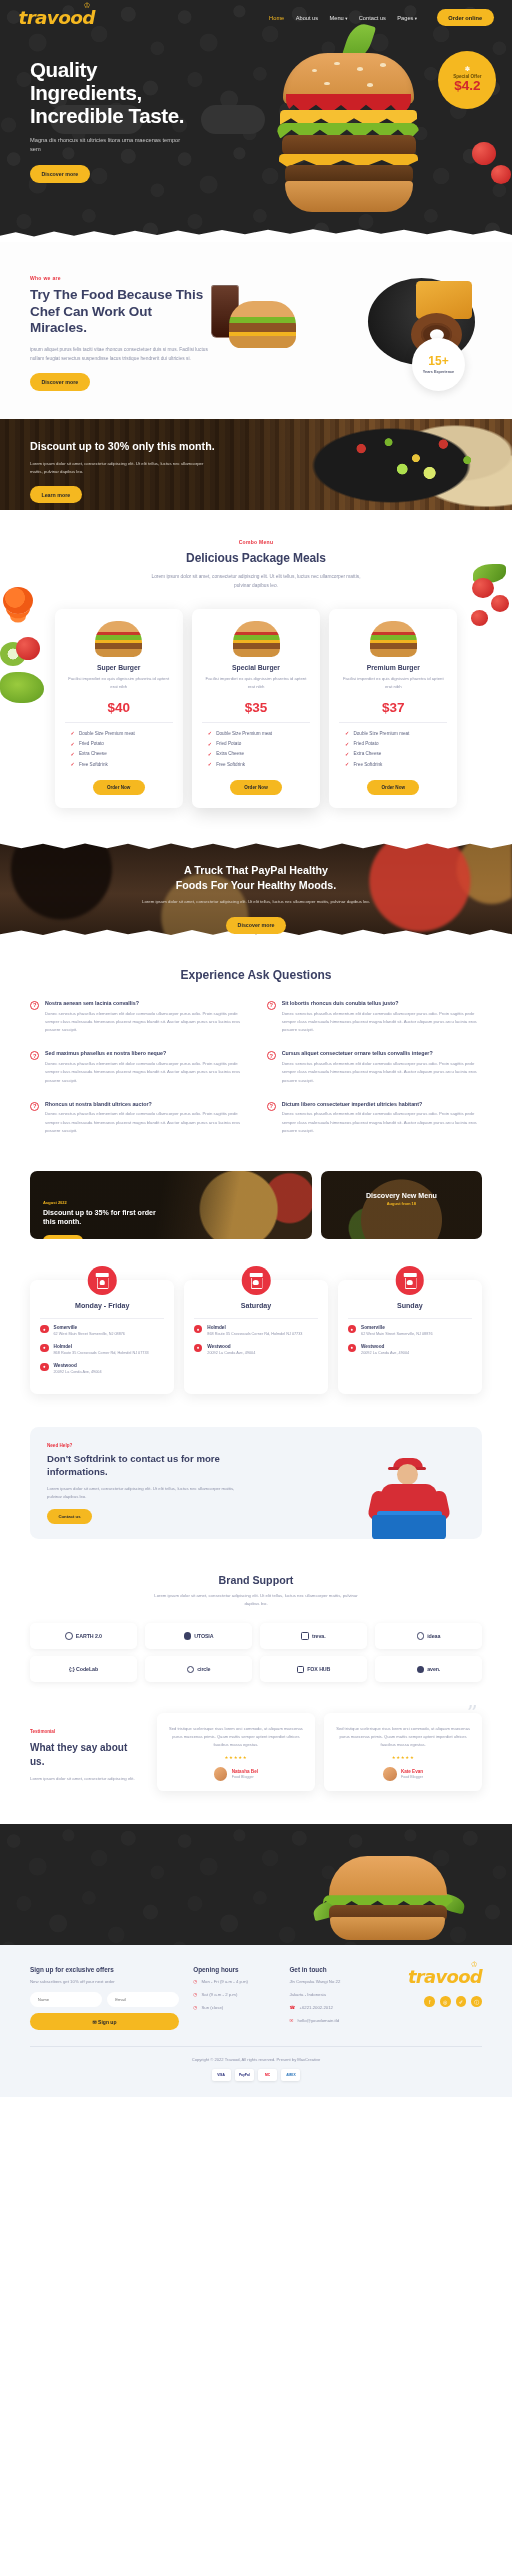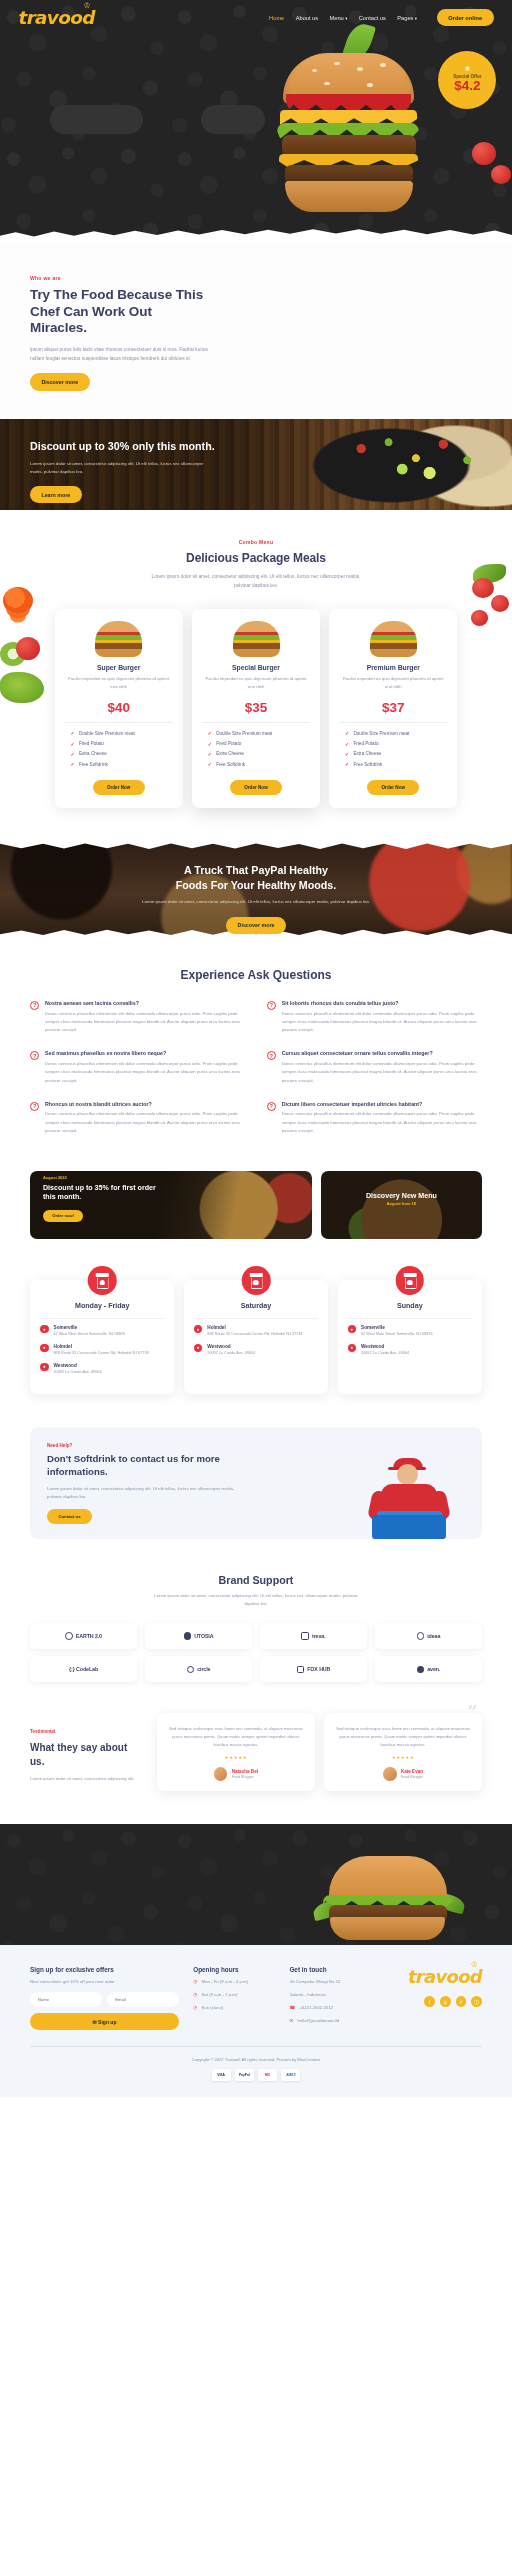--- a/index.html
+++ b/index.html
@@ -313,21 +313,21 @@
   .promo.a { flex:1.75;
     background:linear-gradient(100deg, rgba(20,16,10,.88) 0 46%, rgba(30,20,12,.25) 72%),
       radial-gradient(circle at 74% 56%, #d8a44a 0 38px, transparent 40px),
       radial-gradient(circle at 92% 40%, #c0392b 0 24px, transparent 26px),
       #3a2a18; }
   .promo.b {
     background:linear-gradient(180deg, rgba(15,12,8,.62), rgba(15,12,8,.62)),
       radial-gradient(circle at 50% 72%, #cf8f42 0 40px, transparent 41px),
       radial-gradient(circle at 30% 84%, #8cc63f 0 20px, transparent 21.3px),
       #3a2a18; }
-  .promo-in { position:relative; z-index:3; padding:4px 0 0 13px; }
+  .promo-in { position:relative; z-index:3; padding:29px 0 0 13px; }
   .promo-eyebrow { font-size:4px; color:#f5b820; font-weight:bold; }
   .promo-h { font-size:7.1px; font-weight:bold; color:#fff; line-height:1.35; margin-top:3.6px; width:114px; }
   .promo.b .promo-in { text-align:center; padding:17px 0 0 0; }
   .promo.b .promo-h { width:auto; font-size:7.1px; }
   .btn-promo {
     background:#f5b820; color:#2a2a2a; border:none; border-radius:8.5px;
     font-size:4.1px; font-weight:bold; padding:3.6px 9.3px; margin-top:7.1px; cursor:pointer;
   }
 
   
@@ -540,29 +540,51 @@
     </div>
     <div class="tomato t1"></div>
     <div class="tomato t2"></div>
 
     <div class="offer-badge">
       <span class="offer-star">✽</span>
       <span class="offer-label">Special Offer</span>
       <span class="offer-price">$4.2</span>
     </div>
 
+    <div class="hero-inner">
+      <h1 class="hero-title">
+        <span>Quality</span><br>
+        <span>Ingredients,</span><br>
+        <span>Incredible Taste.</span>
+      </h1>
+      <p class="hero-sub">Magna dis rhoncus sit ultricies litora urna maecenas tempor sem</p>
+      <button class="btn-yellow">Discover more</button>
+    </div>
     <div class="torn-bottom"></div>
   </section>
 
   <section class="who">
     <div class="who-left">
       <div class="eyebrow">Who we are</div>
       <h2 class="h2">Try The Food Because This Chef Can Work Out Miracles.</h2>
       <p class="body-sm">ipsum aliquet purus felis taciti vitae rhoncus consectetuer duis si mus. Facilisi luctus nullam feugiat senectus suspendisse lacus tristique hendrerit dui ultricies si.</p>
       <button class="btn-yellow">Discover more</button>
+    </div>
+    <div class="who-right">
+      <div class="food-plate"></div>
+      <div class="food-fries"></div>
+      <div class="food-cola"></div>
+      <div class="food-burger"></div>
+      <div class="food-donut">
+          <div class="donut-hole"></div>
+        </div>
+      <div class="exp-badge">
+        <span class="exp-num">15+</span>
+        <span class="exp-txt">Years Experience</span>
+      </div>
     </div>
   </section>
 
   <section class="wood">
     <div class="wood-tacos">
         <div class="taco-bits"></div>
       </div>
     <div class="wood-inner">
       <h2 class="wood-h">Discount up to 30% only this month.</h2>
       <p class="wood-p">Lorem ipsum dolor sit amet, consectetur adipiscing elit. Ut elit tellus, luctus nec ullamcorper mattis, pulvinar dapibus leo.</p>

